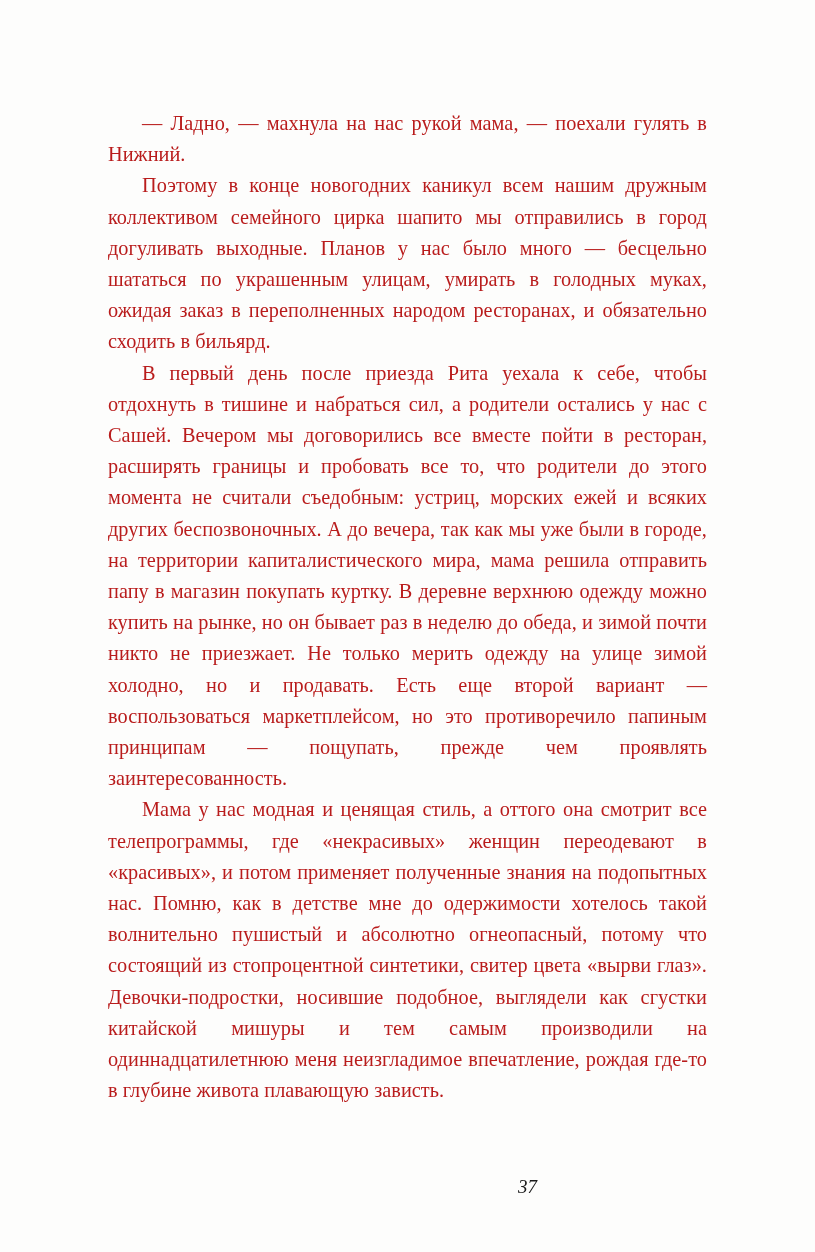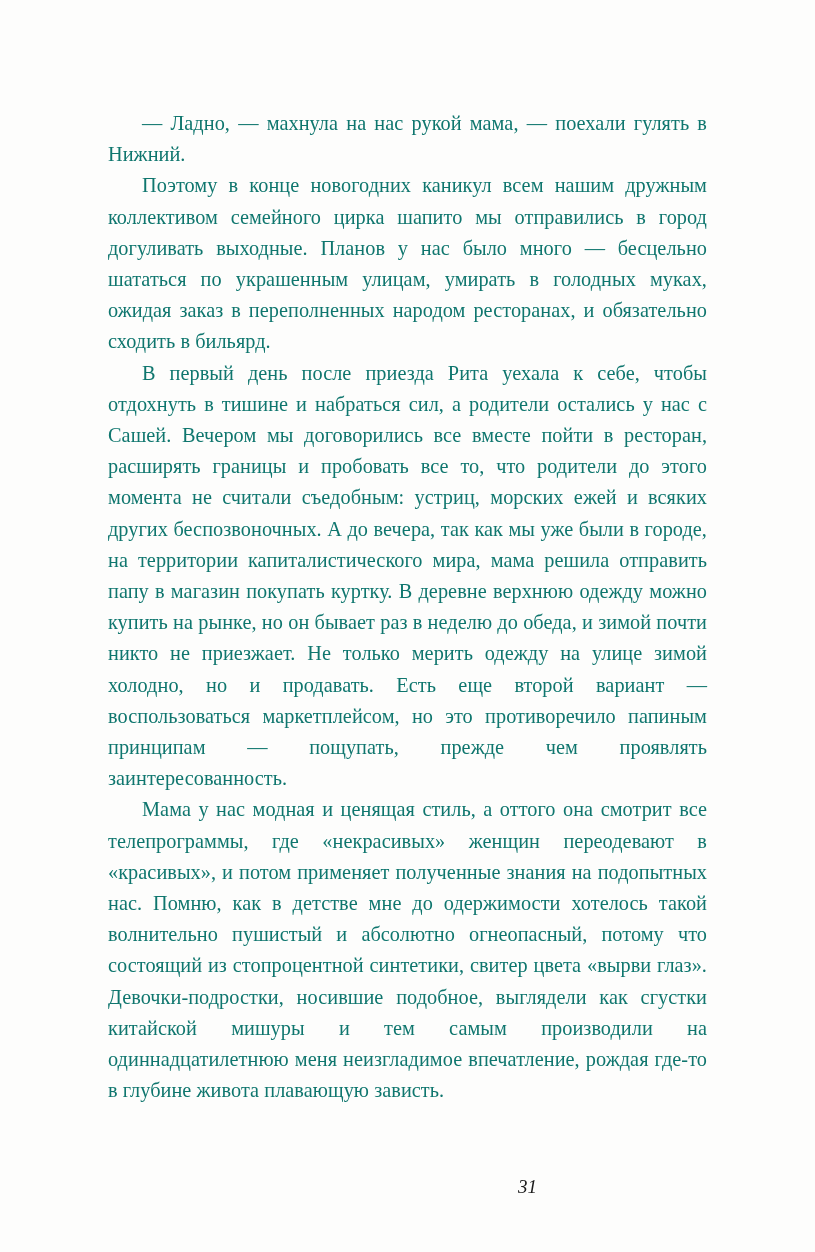--- a/index.html
+++ b/index.html
@@ -20,21 +20,21 @@
     height: 1252px;
     box-sizing: border-box;
     padding: 108px 108px 40px 108px;
     background: #fdfdfc;
   }
   .body-text {
     font-size: 20.3px;
     line-height: 31.2px;
     text-align: justify;
     text-justify: inter-word;
-    color: #0f766e;
+    color: #b91c1c;
     letter-spacing: 0.05px;
   }
   .body-text p {
     margin: 0;
     text-indent: 34px;
   }
   .body-text p.dialogue {
     text-indent: 34px;
   }
   .page-number {
@@ -52,14 +52,14 @@
 </head>
 <body>
 
 <div class="page">
   <div class="body-text">
     <p class="dialogue">— Ладно, — махнула на нас рукой мама, — поехали гулять в Нижний.</p>
     <p>Поэтому в конце новогодних каникул всем нашим дружным коллективом семейного цирка шапито мы отправились в город догуливать выходные. Планов у нас было много — бесцельно шататься по украшенным улицам, умирать в голодных муках, ожидая заказ в переполненных народом ресторанах, и обязательно сходить в бильярд.</p>
     <p>В первый день после приезда Рита уехала к себе, чтобы отдохнуть в тишине и набраться сил, а родители остались у нас с Сашей. Вечером мы договорились все вместе пойти в ресторан, расширять границы и пробовать все то, что родители до этого момента не считали съедобным: устриц, морских ежей и всяких других беспозвоночных. А до вечера, так как мы уже были в городе, на территории капиталистического мира, мама решила отправить папу в магазин покупать куртку. В деревне верхнюю одежду можно купить на рынке, но он бывает раз в неделю до обеда, и зимой почти никто не приезжает. Не только мерить одежду на улице зимой холодно, но и продавать. Есть еще второй вариант — воспользоваться маркетплейсом, но это противоречило папиным принципам — пощупать, прежде чем проявлять заинтересованность.</p>
     <p>Мама у нас модная и ценящая стиль, а оттого она смотрит все телепрограммы, где «некрасивых» женщин переодевают в «красивых», и потом применяет полученные знания на подопытных нас. Помню, как в детстве мне до одержимости хотелось такой волнительно пушистый и абсолютно огнеопасный, потому что состоящий из стопроцентной синтетики, свитер цвета «вырви глаз». Девочки-подростки, носившие подобное, выглядели как сгустки китайской мишуры и тем самым производили на одиннадцатилетнюю меня неизгладимое впечатление, рождая где-то в глубине живота плавающую зависть.</p>
   </div>
-  <div class="page-number">31</div>
+  <div class="page-number">37</div>
 </div>
 
 </body></html>

